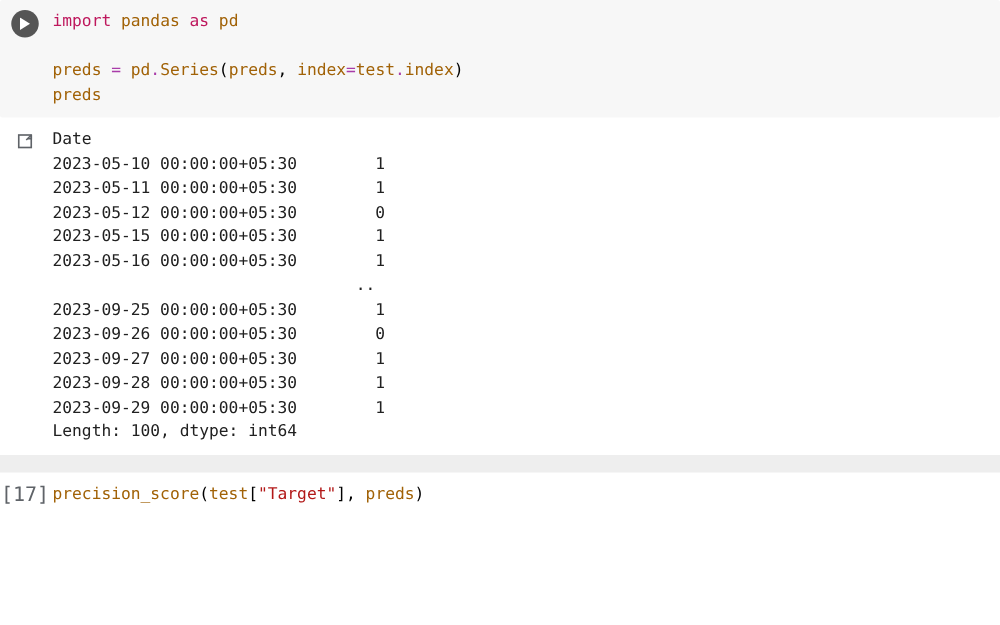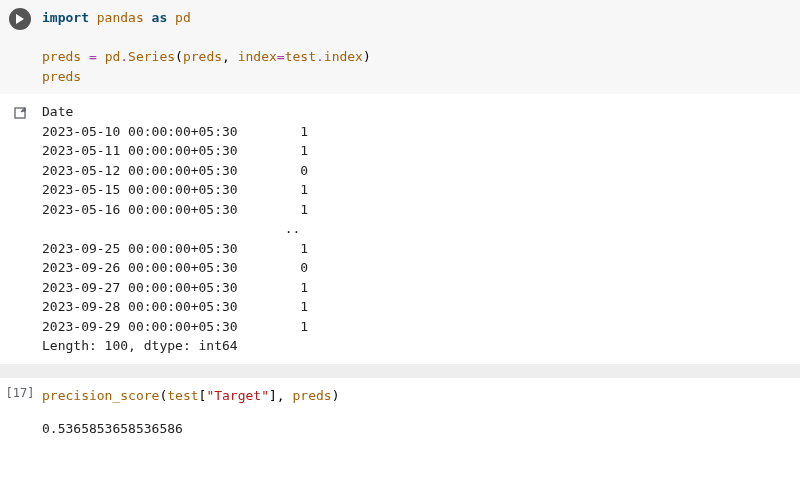--- a/index.html
+++ b/index.html
@@ -19,21 +19,21 @@
     padding: 6px 0 6px 0;
   }
   .gutter {
     width: 40px;
     flex: 0 0 40px;
     display: flex;
     justify-content: center;
     align-items: flex-start;
     padding-top: 2px;
     color: #5f6368;
-    font-size: 12px;
+    font-size: 16px;
   }
   .gutter-prompt {
     font-family: monospace;
   }
   .run-icon {
     width: 22px;
     height: 22px;
     border-radius: 50%;
     background: #555;
     display: flex;
@@ -48,21 +48,21 @@
     line-height: 1.5em;
   }
   pre {
     margin: 0;
     font-family: "DejaVu Sans Mono", "Menlo", "Consolas", monospace;
     font-size: 13px;
     line-height: 1.5em;
     white-space: pre;
   }
   
-  .tok-kw   { color: #0c4a6e; font-weight: bold; }
+  .tok-kw   { color: #be185d; font-weight: normal; }
   .tok-name { color: #a16207; }
   .tok-op   { color: #a93ca9; }
   .tok-punc { color: #000; }
   .tok-str  { color: #b21818; }
   .code-bg {
     background: #f7f7f7;
     border-radius: 2px;
   }
   .output-icon {
     width: 22px;
@@ -128,15 +128,14 @@
 
 <div class="divider"></div>
 
 <div class="cell">
   <div class="gutter">
     <span class="gutter-prompt">[17]</span>
   </div>
   <div class="cell-body">
 <pre><span class="tok-name">precision_score</span><span class="tok-punc">(</span><span class="tok-name">test</span><span class="tok-punc">[</span><span class="tok-str">"Target"</span><span class="tok-punc">]</span><span class="tok-punc">,</span> <span class="tok-name">preds</span><span class="tok-punc">)</span></pre>
   <div class="gap-below"></div>
-<pre>0.5365853658536586</pre>
   </div>
 </div>
 
 </body></html>

